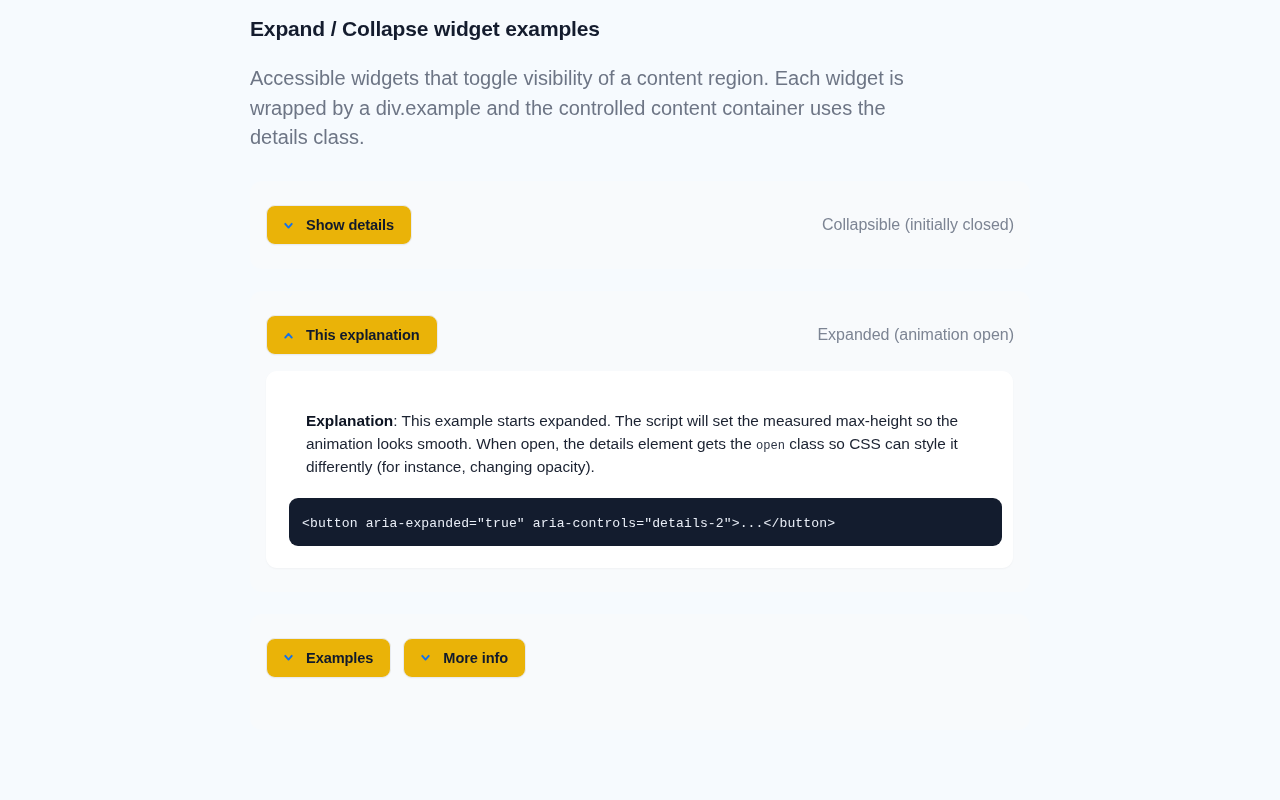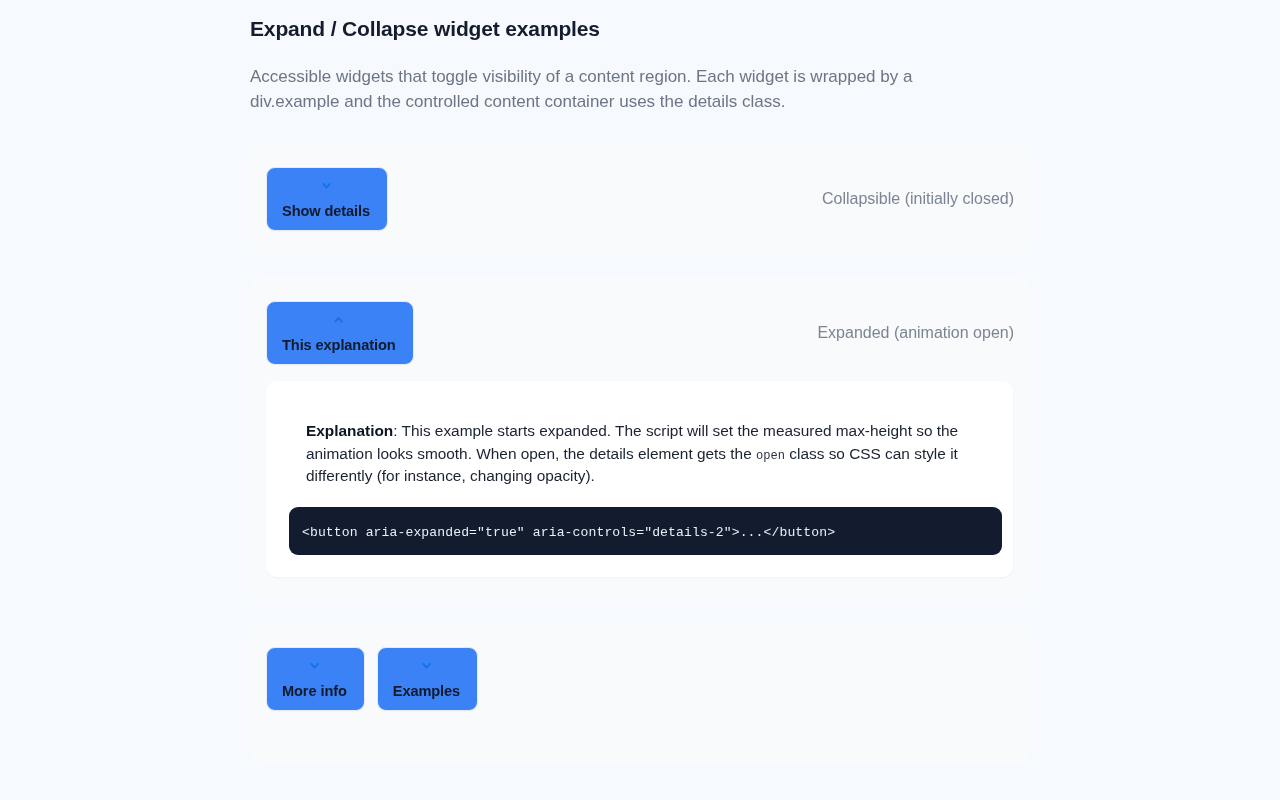--- a/index.html
+++ b/index.html
@@ -22,21 +22,21 @@
   }
   .page-title {
     font-size: 21px;
     font-weight: bold;
     color: #141c2e;
     letter-spacing: -0.15px;
     margin: 0 0 22px 0;
     line-height: 1.25;
   }
   .page-intro {
-    font-size: 17px;
+    font-size: 20px;
     color: #6d7585;
     line-height: 1.48;
     margin: 0 0 28px 0;
     max-width: 765px;
   }
   .example {
     background: #f8fafc;
     border-radius: 12px;
     margin-bottom: 22px;
     padding: 24px 16px 24px 16px;
@@ -51,28 +51,27 @@
   }
   .btn-group {
     display: flex;
     align-items: center;
     gap: 12px;
   }
   .toggle-btn {
     display: inline-flex;
     align-items: center;
     gap: 11px;
-    background: #3b82f6;
+    background: #eab308;
     border: 1px solid #e8ebf0;
     border-radius: 9px;
     padding: 11px 17px 11px 15px;
     cursor: pointer;
     font-family: "Liberation Sans", sans-serif;
     box-shadow: 0 1px 1px rgba(16,24,40,0.02);
-    flex-direction: column;
   }
   .toggle-btn .label {
     font-size: 14.6px;
     font-weight: bold;
     color: #111a2c;
     letter-spacing: -0.1px;
     white-space: nowrap;
   }
   .chev {
     display: inline-block;
@@ -183,29 +182,29 @@
 
   <div class="example">
     <div class="example-row">
       <div class="btn-group">
         <button class="toggle-btn">
           <span class="chev">
             <svg viewBox="0 0 16 16" width="13" height="13" fill="none" stroke="currentColor" stroke-width="2.4" stroke-linecap="round" stroke-linejoin="round">
                 <polyline points="4,6 8,10.5 12,6"></polyline>
               </svg>
           </span>
+          <span class="label">Examples</span>
+        </button>
+        <button class="toggle-btn">
+          <span class="chev">
+            <svg viewBox="0 0 16 16" width="13" height="13" fill="none" stroke="currentColor" stroke-width="2.4" stroke-linecap="round" stroke-linejoin="round">
+                <polyline points="4,6 8,10.5 12,6"></polyline>
+              </svg>
+          </span>
           <span class="label">More info</span>
-        </button>
-        <button class="toggle-btn">
-          <span class="chev">
-            <svg viewBox="0 0 16 16" width="13" height="13" fill="none" stroke="currentColor" stroke-width="2.4" stroke-linecap="round" stroke-linejoin="round">
-                <polyline points="4,6 8,10.5 12,6"></polyline>
-              </svg>
-          </span>
-          <span class="label">Examples</span>
         </button>
       </div>
       <span class="status-note"></span>
     </div>
     <div class="spacer-panel"></div>
   </div>
 
 
 </div>
 

